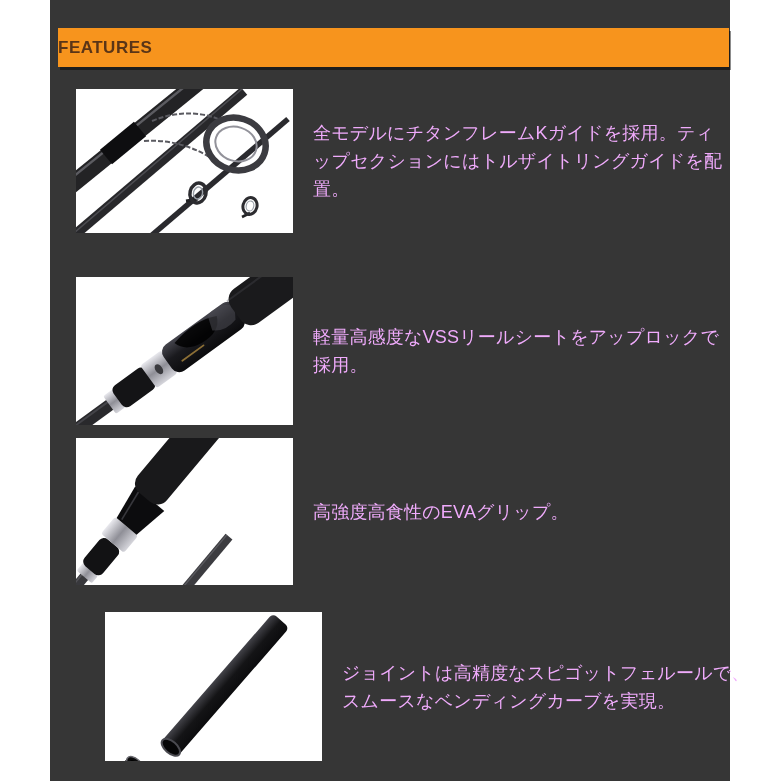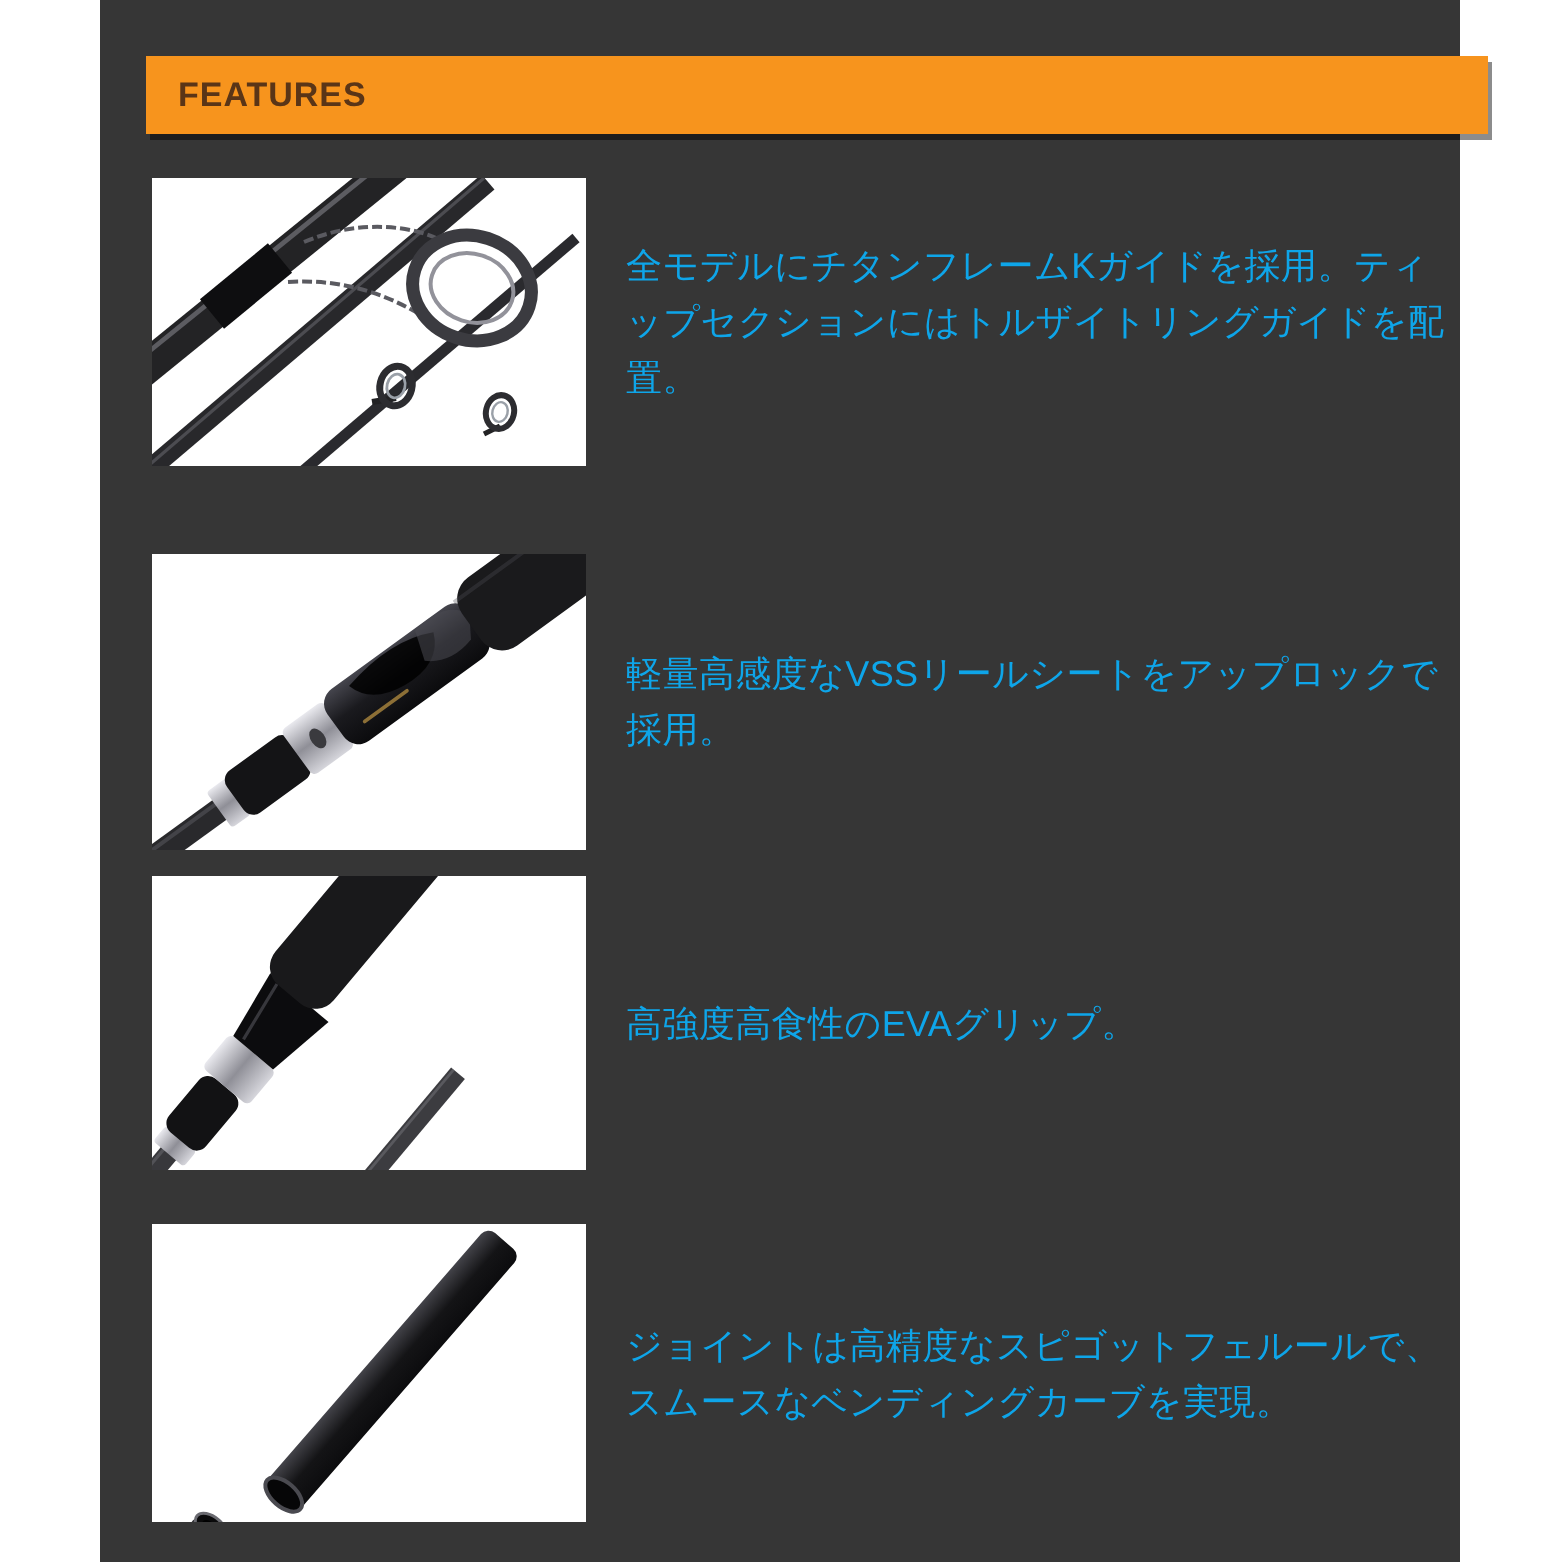--- a/index.html
+++ b/index.html
@@ -6,45 +6,45 @@
   body{
     width:781px;height:781px;overflow:hidden;position:relative;
     background:#ffffff;
     font-family:"Liberation Sans","DejaVu Sans",sans-serif;
   }
   .panel{
     position:absolute;left:50px;top:0;width:680px;height:781px;
     background:#363636;
   }
   .banner{
-    position:absolute;left:23px;top:28px;width:671px;height:39px;
+    position:absolute;left:8px;top:28px;width:671px;height:39px;
     background:#f7941d;
     box-shadow:2px 3px 0 rgba(0,0,0,0.45);
     display:flex;align-items:center;
-    box-sizing:border-box;padding-left:16px;
+    box-sizing:border-box;padding-left:0;
   }
   .banner span{
     color:#5a3517;font-size:17px;font-weight:bold;letter-spacing:.5px;
   }
   .row{
     position:absolute;left:26px;width:654px;display:flex;align-items:stretch;
   }
   .row.r1{top:89px;height:144px;}
   .row.r2{top:277px;height:148px;}
   .row.r3{top:438px;height:147px;justify-content:center;}
-  .row.r4{top:612px;height:149px;}
+  .row.r4{top:612px;height:149px;margin-left:29px;}
   .photo{
     width:217px;flex:none;background:#ffffff;overflow:hidden;
   }
   .photo svg{display:block;}
   .desc{
     margin-left:20px;flex:1;display:flex;align-items:center;
   }
   .desc p{
-    margin:0;color:#0ea5e9;font-size:18px;line-height:28px;letter-spacing:.2px;
+    margin:0;color:#f0abfc;font-size:18px;line-height:28px;letter-spacing:.2px;
     word-break:break-all;
   }
 </style>
 </head>
 <body>
 
 <div class="panel">
 
   <div class="banner">
     <span>FEATURES</span>

